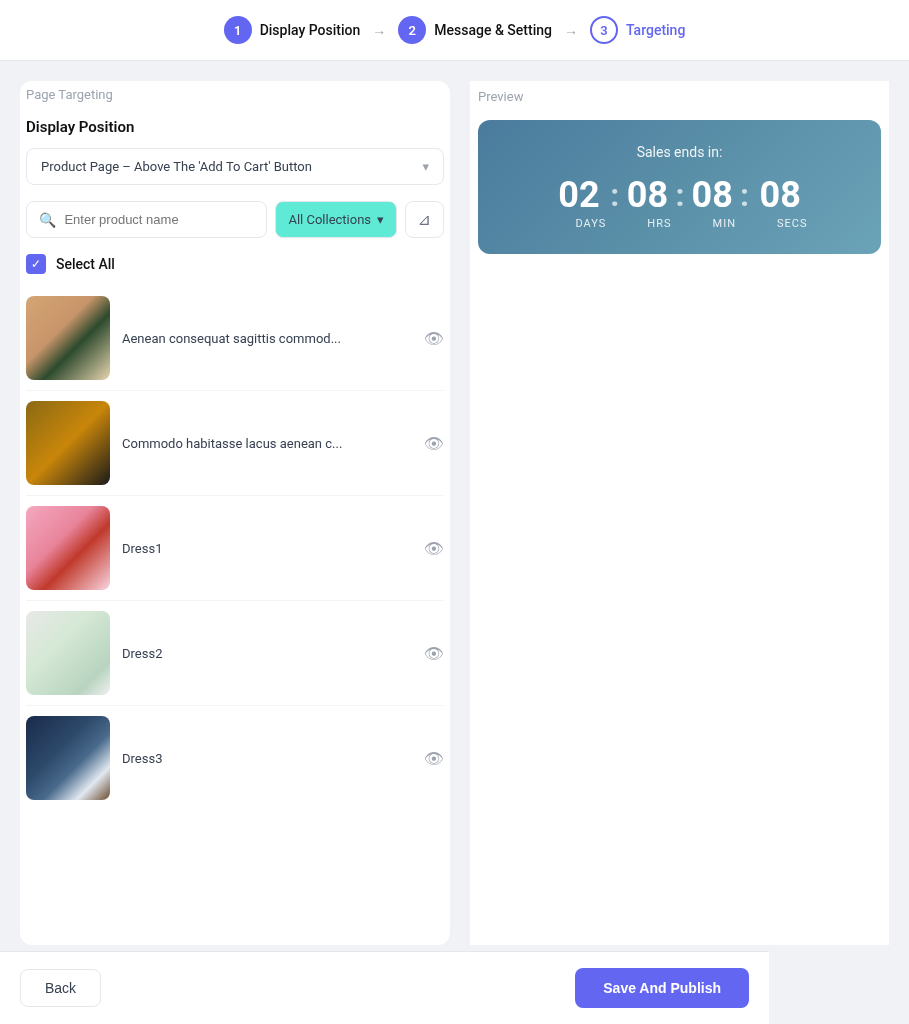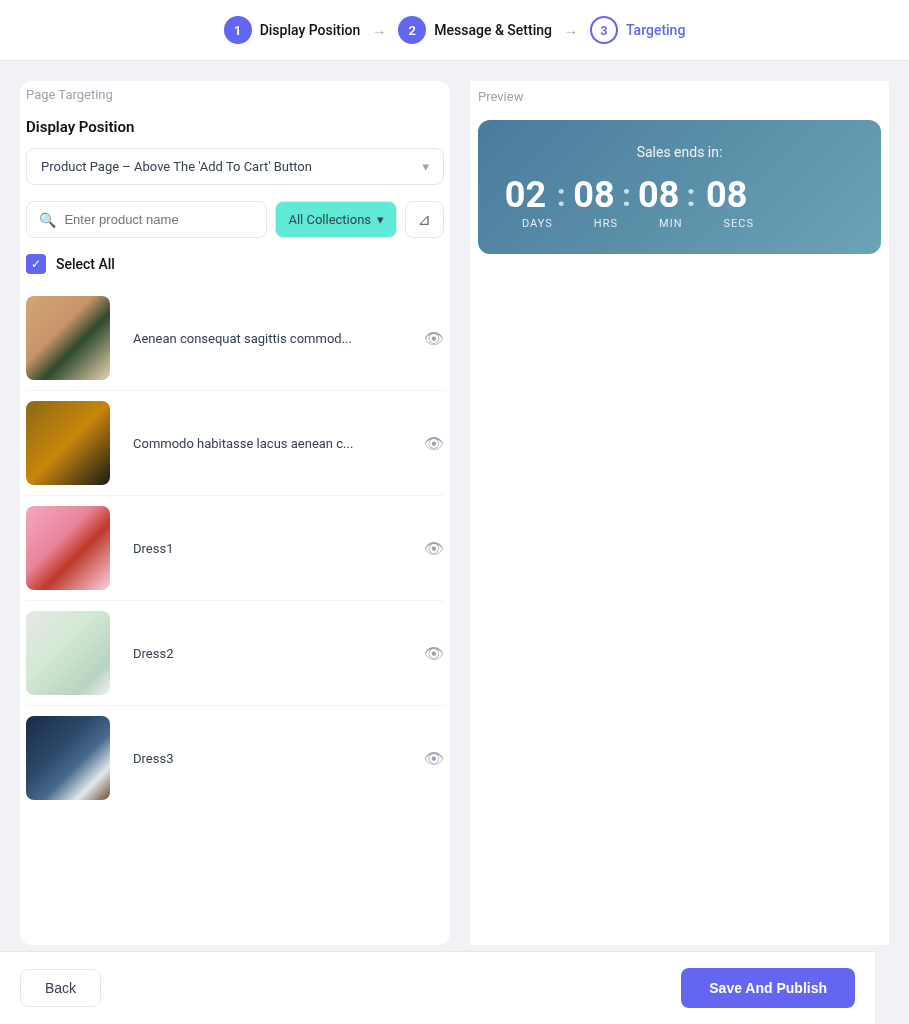--- a/index.html
+++ b/index.html
@@ -195,21 +195,21 @@
       width: 6px;
     }
     .product-list::-webkit-scrollbar-thumb {
       background: #d1d5db;
       border-radius: 3px;
     }
 
     .product-item {
       display: flex;
       align-items: center;
-      gap: 23px;
+      gap: 12px;
       padding: 10px 0;
       border-bottom: 1px solid #f3f4f6;
     }
     .product-thumb {
       width: 84px;
       height: 84px;
       border-radius: 8px;
       background: #f3f4f6;
       overflow: hidden;
       flex-shrink: 0;
@@ -272,20 +272,21 @@
       font-weight: 700;
       margin-bottom: 4px;
     }
     .banner-subtitle {
       font-size: 14px;
       margin-bottom: 16px;
       opacity: 0.9;
     }
     .countdown-row {
       display: flex;
+      justify-content: center;
       align-items: center;
       gap: 4px;
     }
     .countdown-unit {
       display: flex;
       flex-direction: column;
       align-items: center;
     }
     .countdown-number {
       font-size: 36px;
@@ -304,21 +305,21 @@
       font-weight: 700;
       margin-bottom: 16px;
       opacity: 0.7;
     }
 
     
     .bottom-bar {
       position: fixed;
       bottom: 0;
       left: 0;
-      width: 875px;
+      width: 769px;
       background: #fff;
       border-top: 1px solid #e5e7eb;
       padding: 16px 20px;
       display: flex;
       justify-content: space-between;
       align-items: center;
     }
     .back-btn {
       padding: 10px 24px;
       border: 1px solid #e5e7eb;

